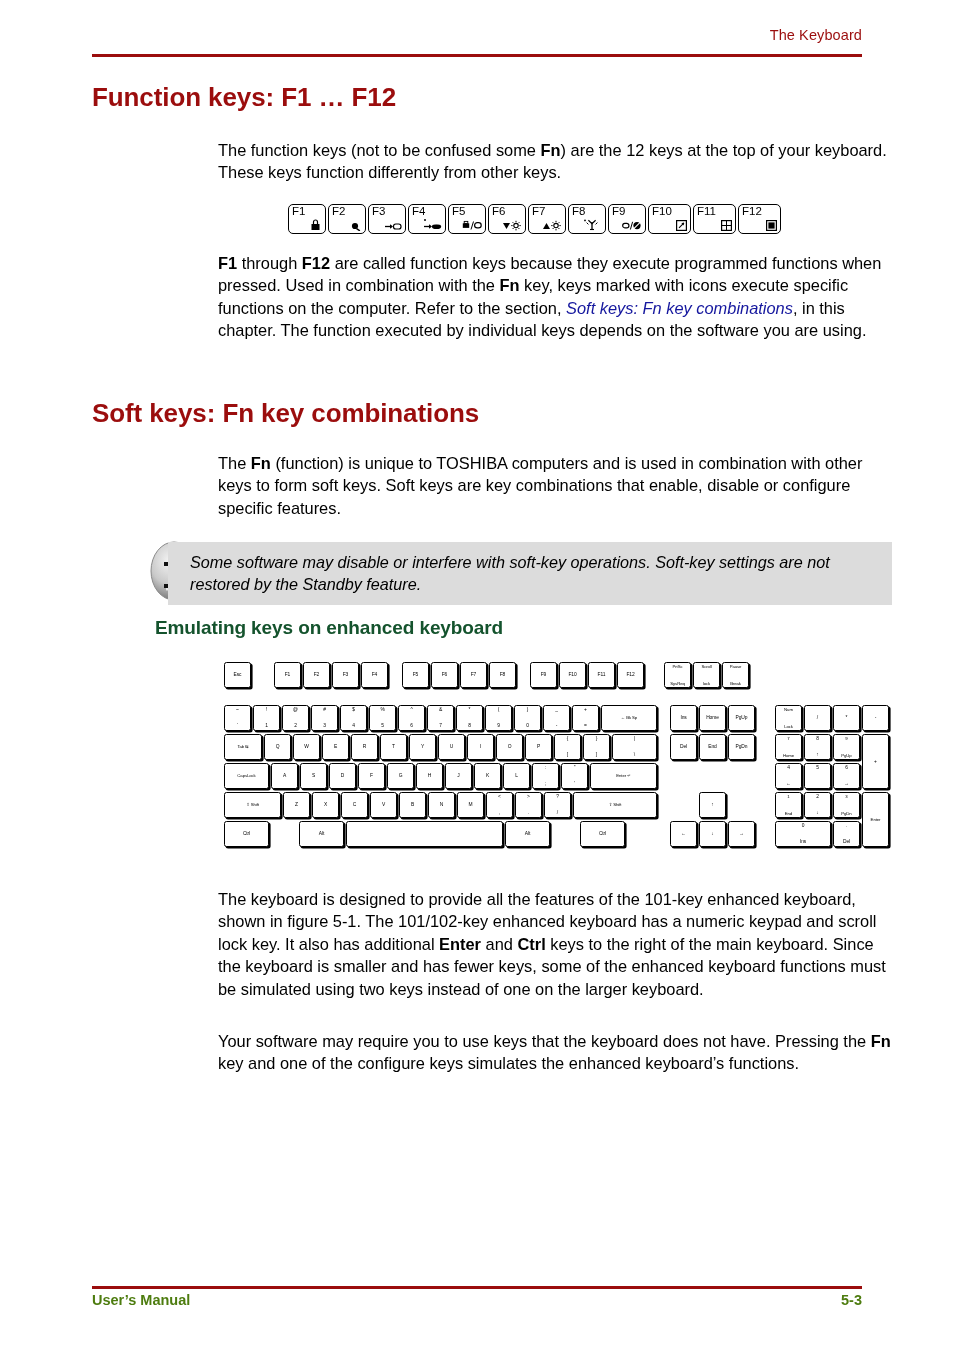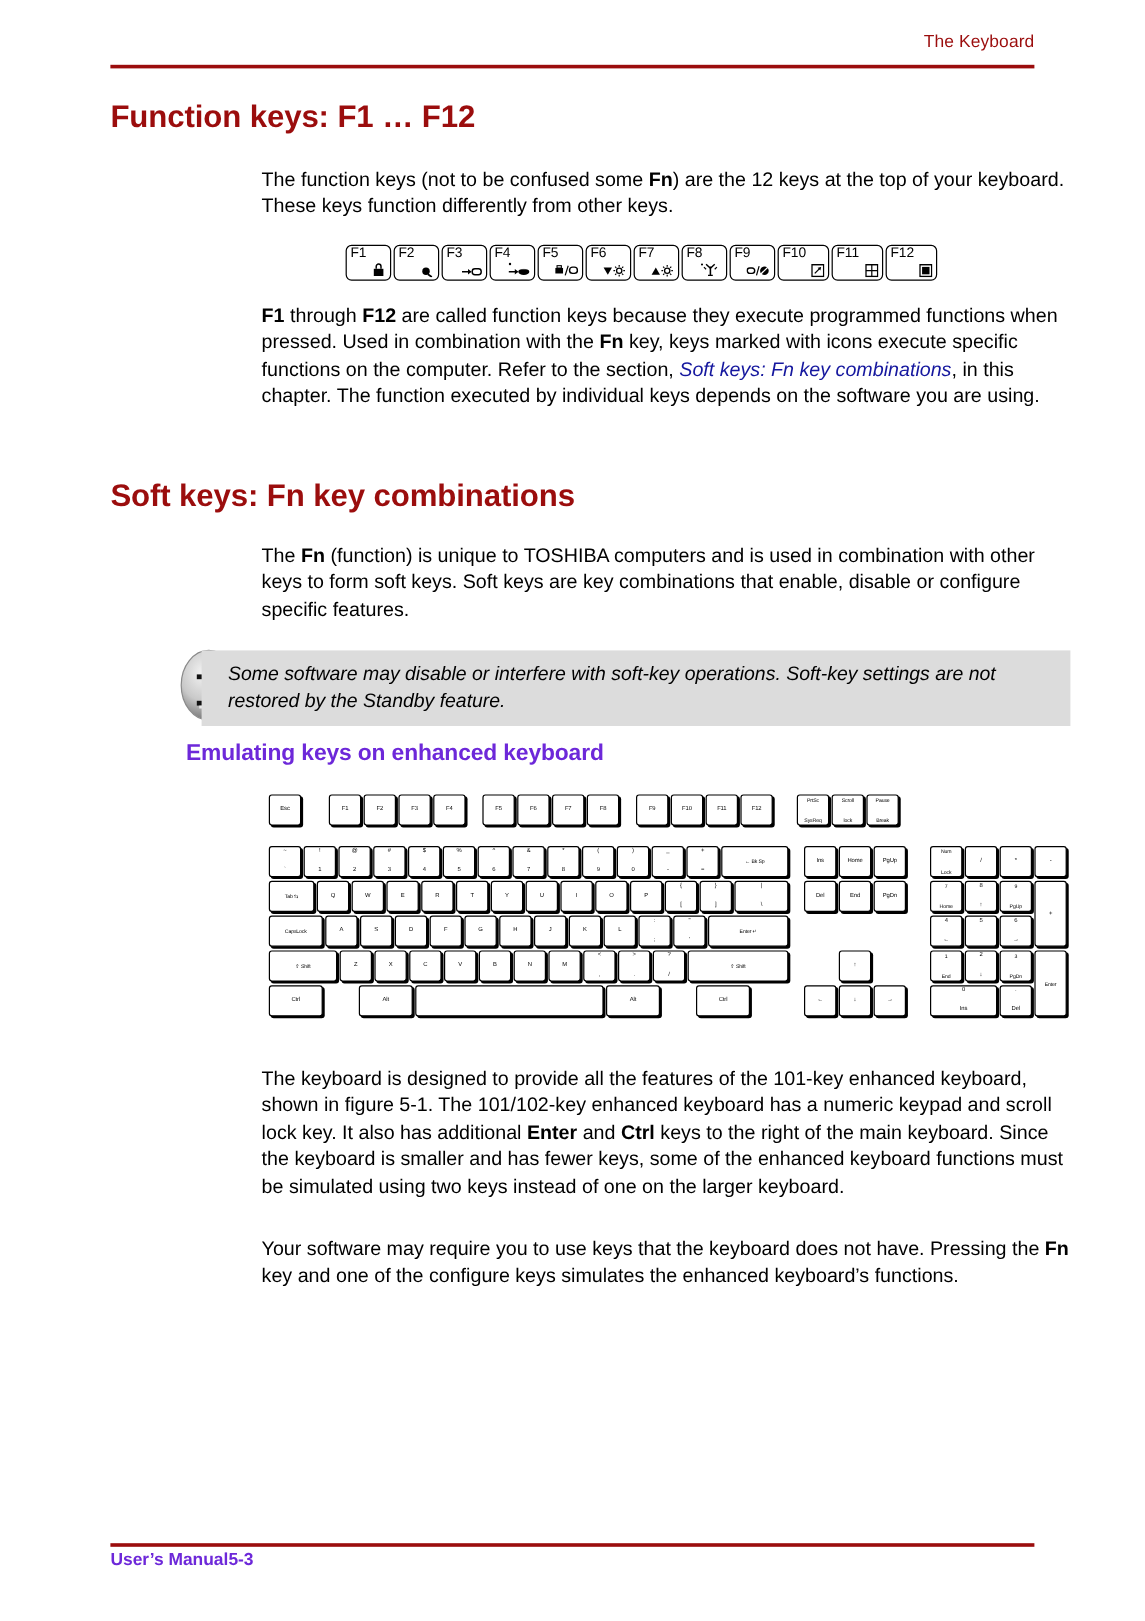--- a/index.html
+++ b/index.html
@@ -51,21 +51,21 @@
     font-size: 26px;
     font-weight: bold;
     color: #9B0D0D;
     letter-spacing: -0.1px;
     white-space: nowrap;
   }
   .h2 {
     position: absolute;
     font-size: 19px;
     font-weight: bold;
-    color: #6d28d9;
+    color: #14532d;
     letter-spacing: -0.1px;
     white-space: nowrap;
   }
 
   
   .para {
     position: absolute;
     left: 218px;
     width: 674px;
     font-size: 16.4px;
@@ -179,23 +179,24 @@
     width: 770px;
     height: 2.6px;
     background: #9B0D0D;
   }
   .footer {
     position: absolute;
     left: 92px;
     top: 1292px;
     width: 770px;
     display: flex;
+    justify-content: space-between;
     font-size: 14.5px;
     font-weight: bold;
-    color: #6d28d9;
+    color: #4d7c0f;
   }
 </style>
 </head>
 <body>
 
 <div class="page">
 
   <div class="header">
     <span class="header-title">The Keyboard</span>
   </div>

